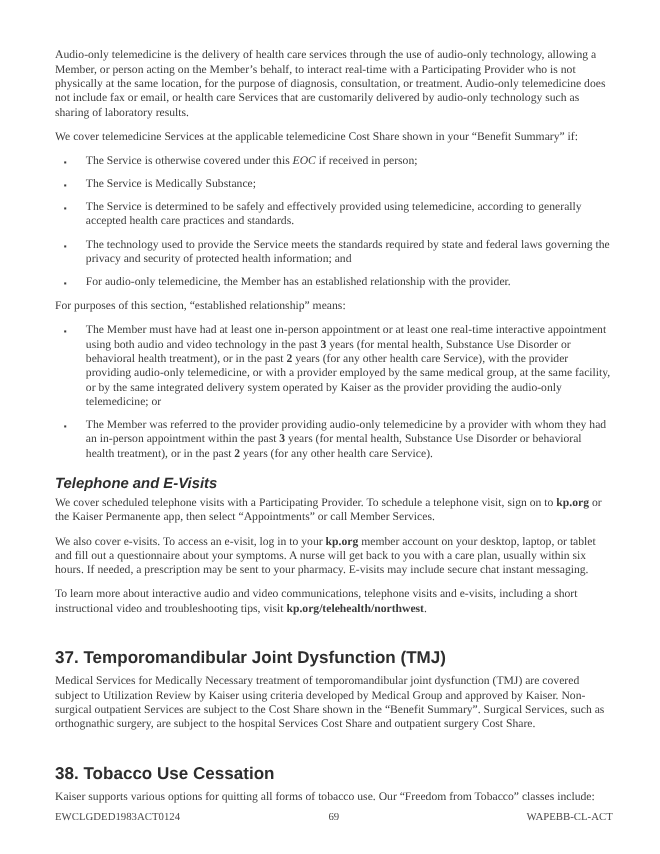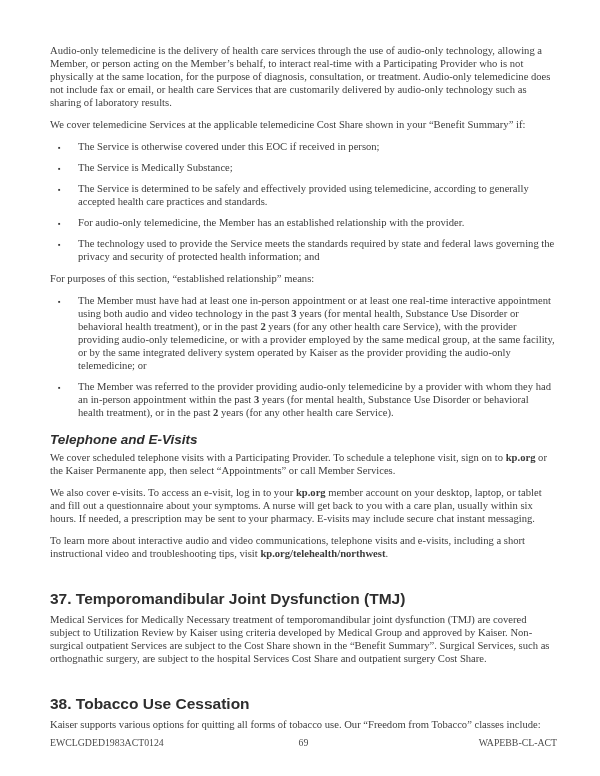--- a/index.html
+++ b/index.html
@@ -72,25 +72,25 @@
 </head>
 <body>
 
 <div class="page">
 
   <p class="body-text">Audio-only telemedicine is the delivery of health care services through the use of audio-only technology, allowing a Member, or person acting on the Member’s behalf, to interact real-time with a Participating Provider who is not physically at the same location, for the purpose of diagnosis, consultation, or treatment. Audio-only telemedicine does not include fax or email, or health care Services that are customarily delivered by audio-only technology such as sharing of laboratory results.</p>
 
   <p class="body-text">We cover telemedicine Services at the applicable telemedicine Cost Share shown in your “Benefit Summary” if:</p>
 
   <ul class="bullet-list">
-    <li><span>The Service is otherwise covered under this </span><span style="">EOC</span><span> if received in person;</span></li>
+    <li><span>The Service is otherwise covered under this </span><span style="font-style: italic;">EOC</span><span> if received in person;</span></li>
     <li><span>The Service is Medically Substance;</span></li>
     <li><span>The Service is determined to be safely and effectively provided using telemedicine, according to generally accepted health care practices and standards.</span></li>
+    <li><span>The technology used to provide the Service meets the standards required by state and federal laws governing the privacy and security of protected health information; and</span></li>
     <li><span>For audio-only telemedicine, the Member has an established relationship with the provider.</span></li>
-    <li><span>The technology used to provide the Service meets the standards required by state and federal laws governing the privacy and security of protected health information; and</span></li>
   </ul>
 
   <p class="body-text">For purposes of this section, “established relationship” means:</p>
 
   <ul class="bullet-list">
     <li><span>The Member must have had at least one in-person appointment or at least one real-time interactive appointment using both audio and video technology in the past </span><span style="font-weight: bold;">3</span><span> years (for mental health, Substance Use Disorder or behavioral health treatment), or in the past </span><span style="font-weight: bold;">2</span><span> years (for any other health care Service), with the provider providing audio-only telemedicine, or with a provider employed by the same medical group, at the same facility, or by the same integrated delivery system operated by Kaiser as the provider providing the audio-only telemedicine; or</span></li>
     <li><span>The Member was referred to the provider providing audio-only telemedicine by a provider with whom they had an in-person appointment within the past </span><span style="font-weight: bold;">3</span><span> years (for mental health, Substance Use Disorder or behavioral health treatment), or in the past </span><span style="font-weight: bold;">2</span><span> years (for any other health care Service).</span></li>
   </ul>
 
   <h2 class="sub-heading">Telephone and E-Visits</h2>

